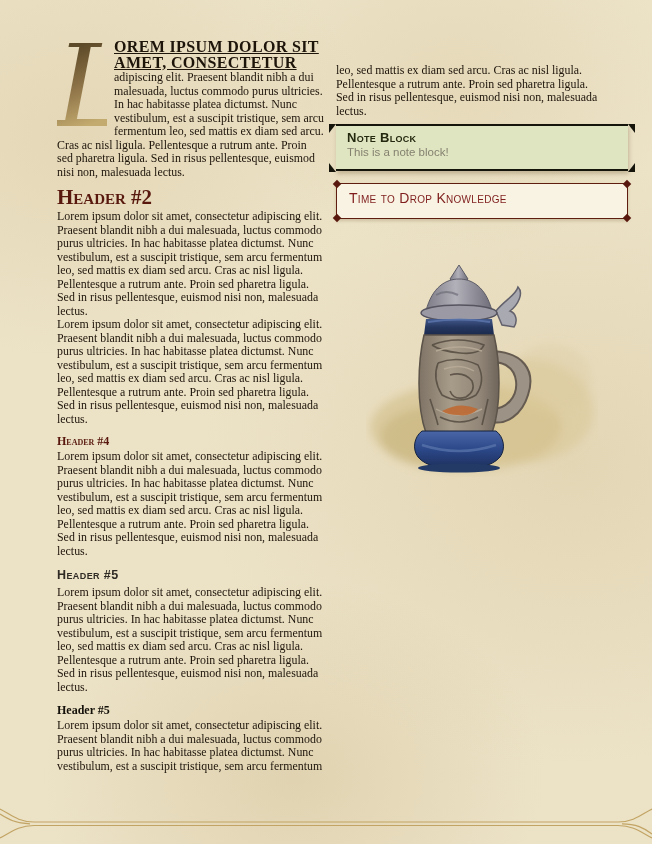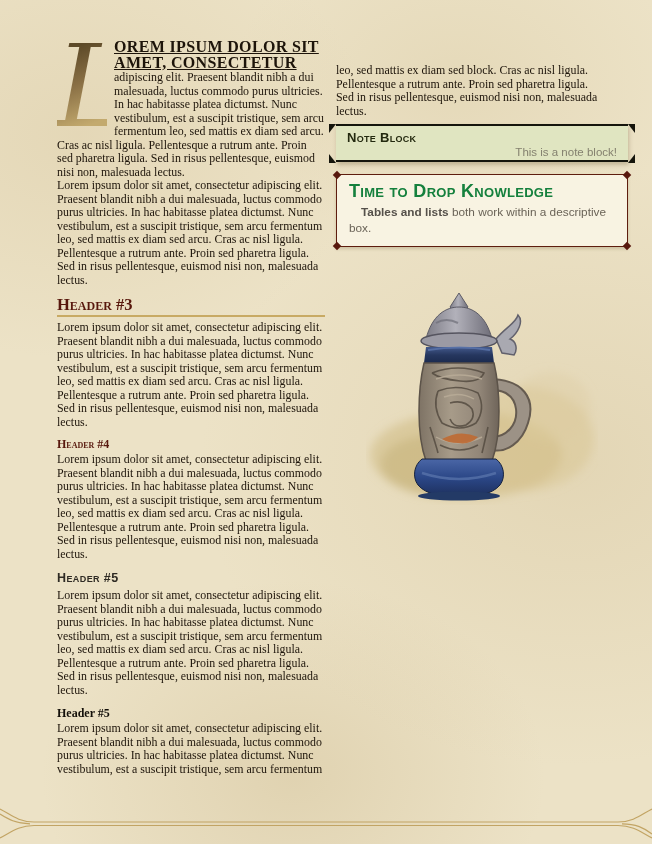--- a/index.html
+++ b/index.html
@@ -34,86 +34,85 @@
     font-size:116px;line-height:86px;text-align:center;
     color:#8a7045;
     background:linear-gradient(160deg,#5d4a28 10%,#8a7045 45%,#c3aa6e 85%);
     -webkit-background-clip:text;background-clip:text;-webkit-text-fill-color:transparent;
   }
   .lead-caps{text-transform:uppercase;font-size:16px;letter-spacing:.35px;font-weight:700;text-decoration:underline;}
   
   .note{
     position:relative;background:#e0e5c1;margin-top:6px;
     border-top:2.5px solid #15150c;border-bottom:2.5px solid #15150c;
-    padding:4px 11px 2px 11px;
+    padding:4px 11px 11px 11px;
     box-shadow:1px 3px 4px rgba(80,60,20,.25);
   }
   .nc{position:absolute;width:0;height:0;border-style:solid;}
   .nc-tl{left:-7px;top:-2.5px;border-width:9px 7px 0 0;border-color:#15150c transparent transparent transparent;}
   .nc-tr{right:-7px;top:-2.5px;border-width:9px 0 0 7px;border-color:#15150c transparent transparent transparent;}
   .nc-bl{left:-7px;bottom:-2.5px;border-width:0 7px 9px 0;border-color:transparent transparent #15150c transparent;}
   .nc-br{right:-7px;bottom:-2.5px;border-width:0 0 9px 7px;border-color:transparent transparent #15150c transparent;}
   .note-title{font-family:"Liberation Sans",sans-serif;font-variant:small-caps;font-weight:700;font-size:13px;color:#23290f;letter-spacing:.3px;}
-  .note-text{font-family:"Liberation Sans",sans-serif;font-size:11.5px;color:#84816f;margin-top:1px;text-align:right;}
+  .note-text{font-family:"Liberation Sans",sans-serif;font-size:11.5px;color:#84816f;margin-top:1px;}
   
   .desc{
     position:relative;background:#f8f3e2;margin-top:12px;
     border:1.5px solid #5e1d0e;
     padding:6px 12px 10px 12px;
     box-shadow:0 2px 3px rgba(80,60,20,.2);
   }
   .dot{position:absolute;width:6px;height:6px;background:#58180D;transform:rotate(45deg);}
   .dot-tl{left:-3px;top:-3px;} .dot-tr{right:-3px;top:-3px;}
   .dot-bl{left:-3px;bottom:-3px;} .dot-br{right:-3px;bottom:-3px;}
-  .desc-title{font-family:"Liberation Sans",sans-serif;font-variant:small-caps;font-weight:700;font-size:18px;color:#15803d;letter-spacing:.3px;margin-bottom:2px;}
+  .desc-title{font-family:"Liberation Sans",sans-serif;font-variant:small-caps;font-weight:400;font-size:14px;color:#7f1d1d;letter-spacing:.3px;margin-bottom:2px;}
   .desc-p{font-family:"Liberation Sans",sans-serif;font-size:11.8px;line-height:16px;color:#6a6357;margin:0;}
   .desc-p.indent{text-indent:12px;}
   .desc-p b{color:#55504a;}
   .illo{width:292px;display:flex;justify-content:center;margin-top:40px;}
   .footer-deco{position:absolute;left:0;top:800px;width:652px;height:44px;}
 </style>
 </head>
 <body>
 
 <div class="page">
 
   <div class="col col-left">
     <p class="body">
       <span class="dropcap">L</span><span class="lead-caps">orem ipsum dolor sit amet, consectetur</span><span> adipiscing elit. Praesent blandit nibh a dui malesuada, luctus commodo purus ultricies. In hac habitasse platea dictumst. Nunc vestibulum, est a suscipit tristique, sem arcu fermentum leo, sed mattis ex diam sed arcu. Cras ac nisl ligula. Pellentesque a rutrum ante. Proin sed pharetra ligula. Sed in risus pellentesque, euismod nisi non, malesuada lectus.</span>
     </p>
+    <h2 style="clear:both;">Header #2</h2>
     <p class="body">Lorem ipsum dolor sit amet, consectetur adipiscing elit. Praesent blandit nibh a dui malesuada, luctus commodo purus ultricies. In hac habitasse platea dictumst. Nunc vestibulum, est a suscipit tristique, sem arcu fermentum leo, sed mattis ex diam sed arcu. Cras ac nisl ligula. Pellentesque a rutrum ante. Proin sed pharetra ligula. Sed in risus pellentesque, euismod nisi non, malesuada lectus.</p>
-    <h3>Header #3</h3>
     <p class="body">Lorem ipsum dolor sit amet, consectetur adipiscing elit. Praesent blandit nibh a dui malesuada, luctus commodo purus ultricies. In hac habitasse platea dictumst. Nunc vestibulum, est a suscipit tristique, sem arcu fermentum leo, sed mattis ex diam sed arcu. Cras ac nisl ligula. Pellentesque a rutrum ante. Proin sed pharetra ligula. Sed in risus pellentesque, euismod nisi non, malesuada lectus.</p>
     <h4>Header #4</h4>
     <p class="body">Lorem ipsum dolor sit amet, consectetur adipiscing elit. Praesent blandit nibh a dui malesuada, luctus commodo purus ultricies. In hac habitasse platea dictumst. Nunc vestibulum, est a suscipit tristique, sem arcu fermentum leo, sed mattis ex diam sed arcu. Cras ac nisl ligula. Pellentesque a rutrum ante. Proin sed pharetra ligula. Sed in risus pellentesque, euismod nisi non, malesuada lectus.</p>
     <h5>Header #5</h5>
     <p class="body">Lorem ipsum dolor sit amet, consectetur adipiscing elit. Praesent blandit nibh a dui malesuada, luctus commodo purus ultricies. In hac habitasse platea dictumst. Nunc vestibulum, est a suscipit tristique, sem arcu fermentum leo, sed mattis ex diam sed arcu. Cras ac nisl ligula. Pellentesque a rutrum ante. Proin sed pharetra ligula. Sed in risus pellentesque, euismod nisi non, malesuada lectus.</p>
     <h6>Header #5</h6>
     <p class="body">Lorem ipsum dolor sit amet, consectetur adipiscing elit. Praesent blandit nibh a dui malesuada, luctus commodo purus ultricies. In hac habitasse platea dictumst. Nunc vestibulum, est a suscipit tristique, sem arcu fermentum</p>
   </div>
 
   <div class="col col-right">
-    <p class="body" style="width:272px;">leo, sed mattis ex diam sed block. Cras ac nisl ligula. Pellentesque a rutrum ante. Proin sed pharetra ligula. Sed in risus pellentesque, euismod nisi non, malesuada lectus.</p>
+    <p class="body" style="width:272px;">leo, sed mattis ex diam sed arcu. Cras ac nisl ligula. Pellentesque a rutrum ante. Proin sed pharetra ligula. Sed in risus pellentesque, euismod nisi non, malesuada lectus.</p>
 
     <div class="note">
       <span class="nc nc-tl"></span>
       <span class="nc nc-tr"></span>
       <span class="nc nc-bl"></span>
       <span class="nc nc-br"></span>
       <div class="note-title">Note Block</div>
       <div class="note-text">This is a note block!</div>
     </div>
 
     <div class="desc">
       <span class="dot dot-tl"></span>
       <span class="dot dot-tr"></span>
       <span class="dot dot-bl"></span>
       <span class="dot dot-br"></span>
       <div class="desc-title">Time to Drop Knowledge</div>
-      <p class="desc-p indent"><b>Tables and lists</b><span> both work within a descriptive box.</span></p>
     </div>
 
     <div class="illo">
       <svg width="232" height="218" viewBox="0 0 232 218">
         <defs>
           <filter id="soft" x="-40%" y="-40%" width="180%" height="180%">
               <feGaussianBlur stdDeviation="5"></feGaussianBlur>
             </filter>
           <linearGradient id="pewter" x1="0" y1="0" x2="1" y2="0">
             <stop offset="0" stop-color="#7d7c86"></stop>

